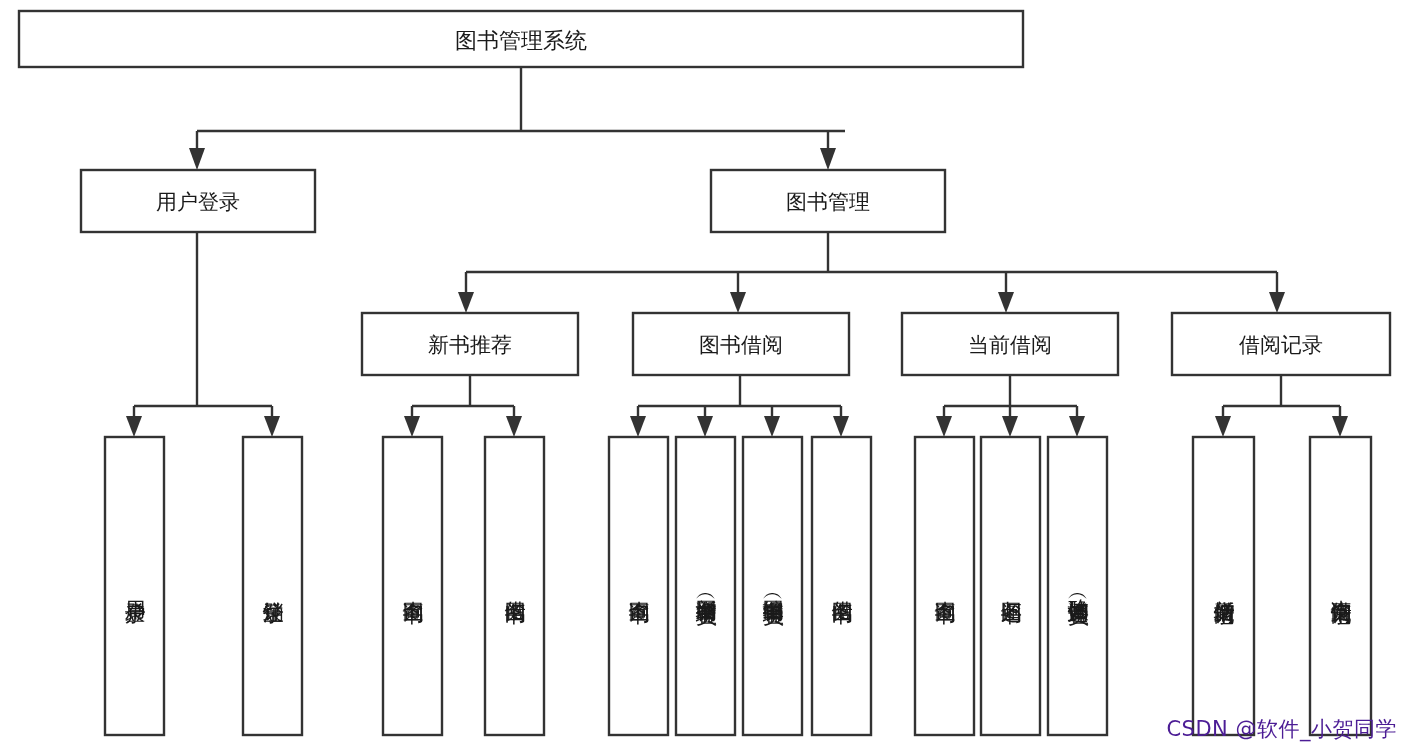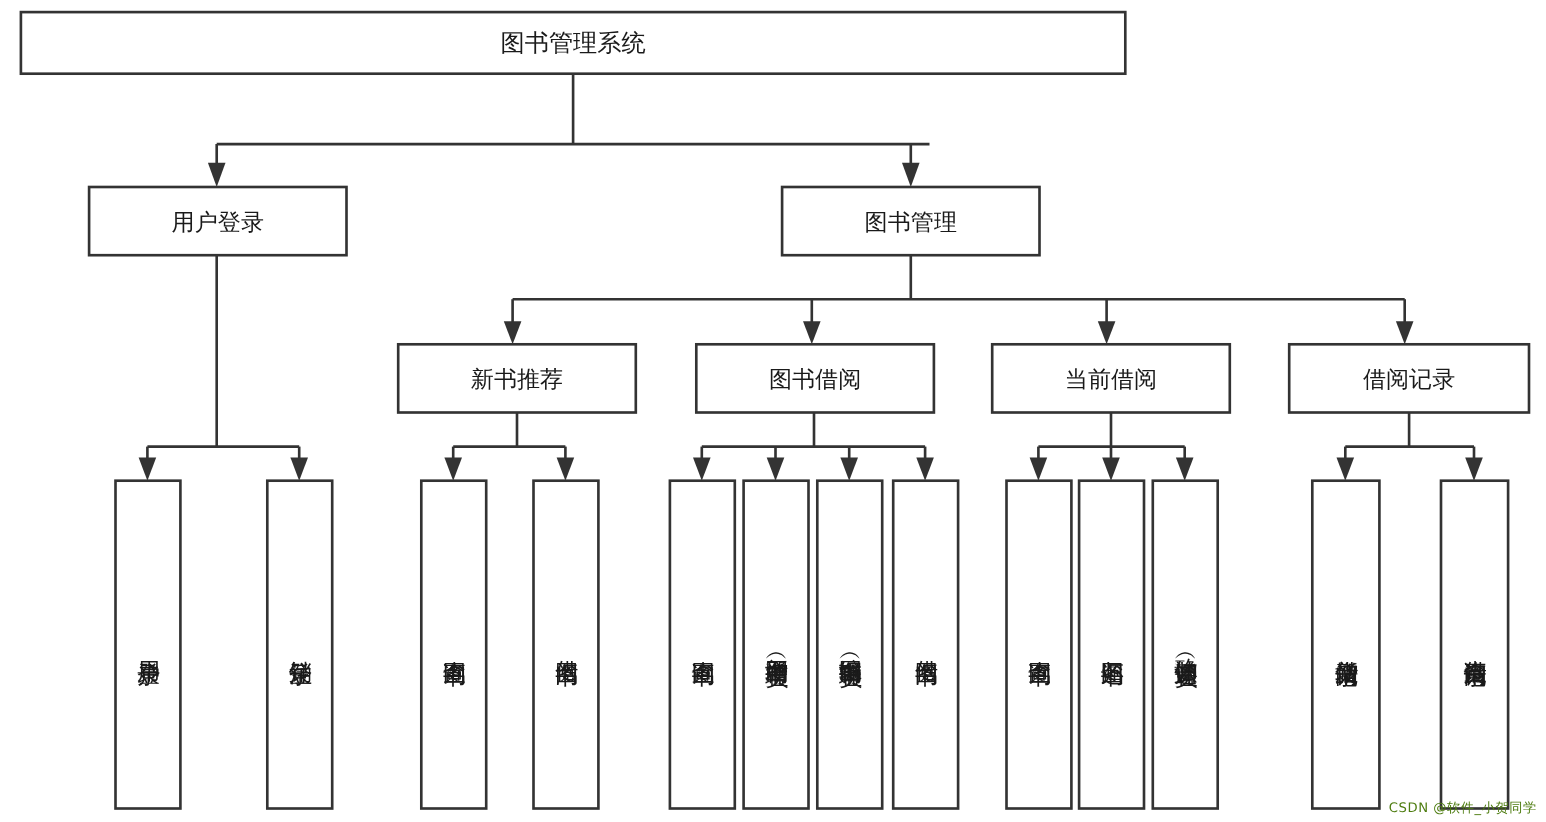--- a/index.html
+++ b/index.html
@@ -66,22 +66,22 @@
     color: #1a1a1a;
     letter-spacing: 1px;
     white-space: nowrap;
     pointer-events: none;
   }
   .watermark {
     position: absolute;
     right: 8px;
     bottom: 4px;
     font-family: "DejaVu Sans", "Liberation Sans", sans-serif;
-    font-size: 12px;
-    color: #4d7c0f;
+    font-size: 21px;
+    color: #4c1d95;
     letter-spacing: 0.5px;
     white-space: nowrap;
   }
 </style>
 </head>
 <body>
 
 <div id="diagram-root">
 
   <svg class="diagram-canvas" viewBox="0 0 1405 747" xmlns="http://www.w3.org/2000/svg">

